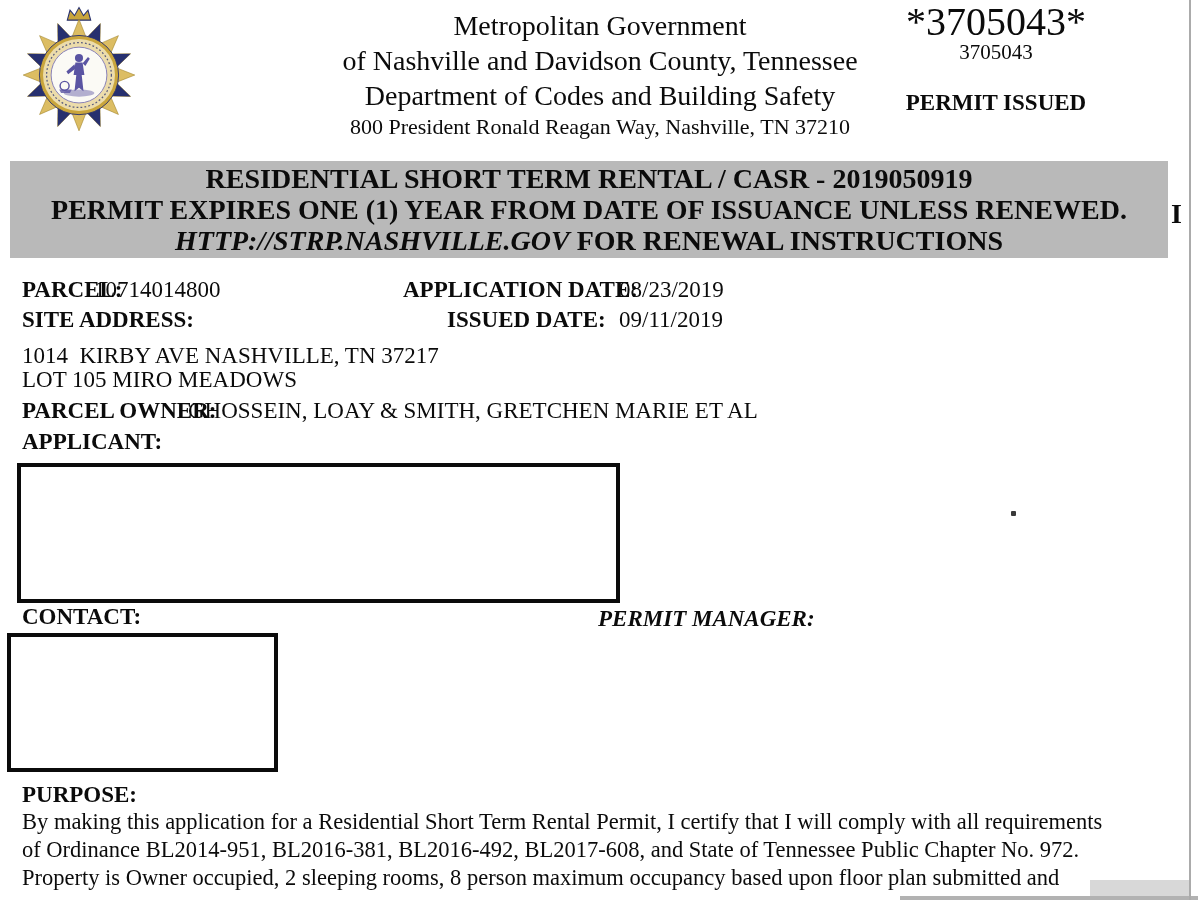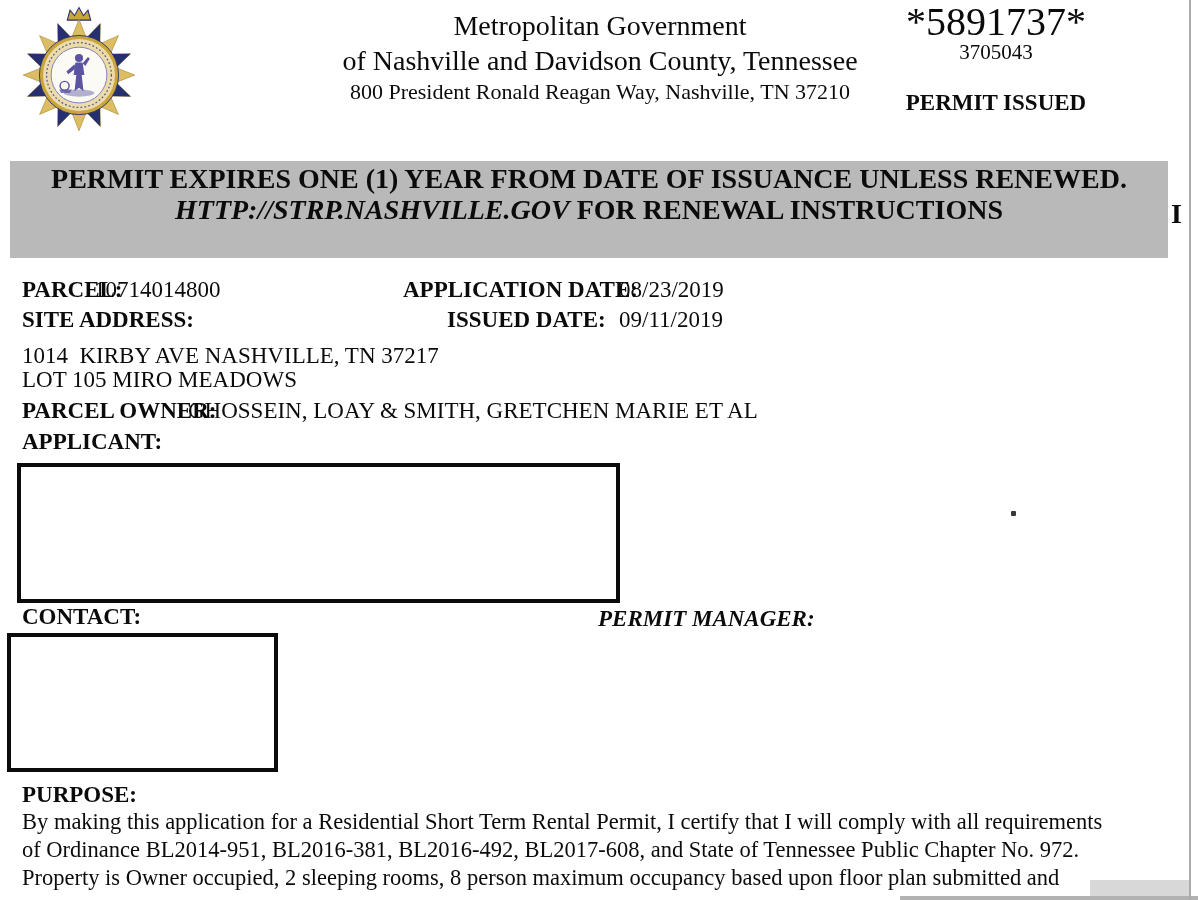--- a/index.html
+++ b/index.html
@@ -63,28 +63,30 @@
         <circle cx="54" cy="82" r="5" fill="none" stroke="#5a54a2" stroke-width="1.6"></circle>
         <path d="M48,86 L62,86 L60,90 L50,90 Z" opacity="0.8"></path>
       </g>
     </g>
   </svg>
 </div>
 
 <div class="abs hdr-center">
   <span class="hdr-l1" style="display:block">Metropolitan Government</span>
   <span class="hdr-l2" style="display:block">of Nashville and Davidson County, Tennessee</span>
+  <span class="hdr-l3" style="display:block">Department of Codes and Building Safety</span>
   <span class="hdr-l4" style="display:block">800 President Ronald Reagan Way, Nashville, TN 37210</span>
 </div>
 
-<div class="abs permit-num-big">*5891737*</div>
+<div class="abs permit-num-big">*3705043*</div>
 <div class="abs permit-num-small">3705043</div>
 <div class="abs permit-status">PERMIT ISSUED</div>
 
 <div class="abs banner" style="background-color: rgb(185, 185, 185);">
+  <span class="banner-line">RESIDENTIAL SHORT TERM RENTAL / CASR - 2019050919</span>
   <span class="banner-line">PERMIT EXPIRES ONE (1) YEAR FROM DATE OF ISSUANCE UNLESS RENEWED.</span>
   <span class="banner-line"><i>HTTP://STRP.NASHVILLE.GOV</i><span> FOR RENEWAL INSTRUCTIONS</span></span>
 </div>
 <span class="abs banner-overflow">I</span>
 
 <span class="abs lbl" style="left:22px; top:277px;">PARCEL:</span>
 <span class="abs val" style="left:94px; top:277px;">10714014800</span>
 <span class="abs lbl" style="left:403px; top:277px;">APPLICATION DATE:</span>
 <span class="abs val" style="left:619px; top:277px;">08/23/2019</span>
 

